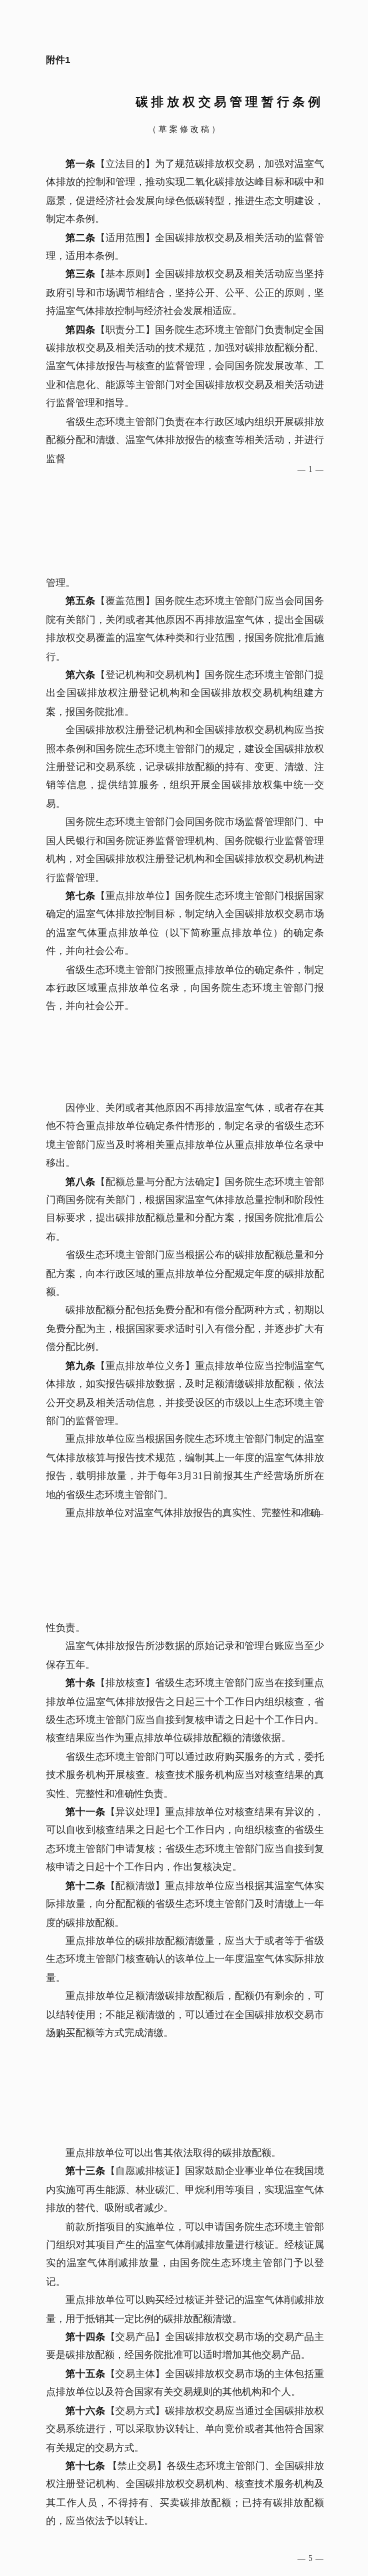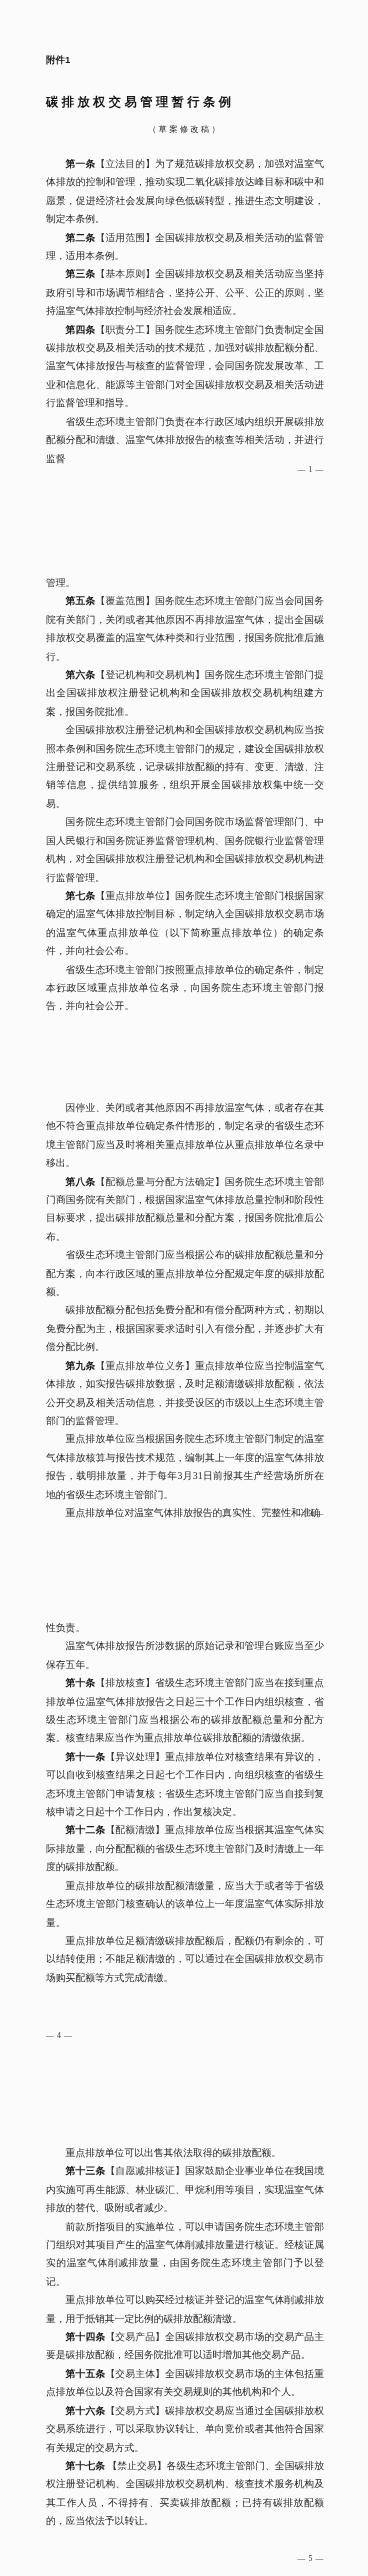--- a/index.html
+++ b/index.html
@@ -12,21 +12,21 @@
     overflow:hidden;
   }
   .page { position:absolute; left:0; width:300px; background:transparent; }
   .attach {
     position:absolute; left:46px; top:53px;
     font-family:"Liberation Sans","DejaVu Sans",sans-serif;
     font-weight:700; font-size:9.5px; line-height:13.4px; color:#1e1e1e;
   }
   .doc-title {
     position:absolute; left:46px; top:94px; width:278px;
-    text-align:left; font-weight:700; font-size:12.3px; line-height:17px;
+    text-align:right; font-weight:700; font-size:12.3px; line-height:17px;
     letter-spacing:3.4px; color:#171717;
     font-family:"Liberation Sans","DejaVu Sans",sans-serif;
   }
   .doc-subtitle {
     position:absolute; left:46px; top:124px; width:278px;
     text-align:center; font-size:8.4px; line-height:12.3px;
     letter-spacing:2.2px; color:#2b2b2b;
   }
   .body-col {
     position:absolute; left:46px; width:278px;
@@ -85,21 +85,22 @@
     <p class="para"><span class="lead"></span><span class="tag"></span><span class="txt">重点排放单位应当根据国务院生态环境主管部门制定的温室气体排放核算与报告技术规范，编制其上一年度的温室气体排放报告，载明排放量，并于每年3月31日前报其生产经营场所所在地的省级生态环境主管部门。</span></p>
     <p class="para"><span class="lead"></span><span class="tag"></span><span class="txt">重点排放单位对温室气体排放报告的真实性、完整性和准确</span></p>
   </div>
   <div class="footer f-right" style="top:477px;">— 3 —</div>
 </section>
 
 <section class="page" style="top:1545px;height:515px;padding-left:32px;">
   <div class="body-col" style="top:74px;">
     <p class="para cont"><span class="lead"></span><span class="tag"></span><span class="txt">性负责。</span></p>
     <p class="para"><span class="lead"></span><span class="tag"></span><span class="txt">温室气体排放报告所涉数据的原始记录和管理台账应当至少保存五年。</span></p>
-    <p class="para"><span class="lead">第十条</span><span class="tag">【排放核查】</span><span class="txt">省级生态环境主管部门应当在接到重点排放单位温室气体排放报告之日起三十个工作日内组织核查，省级生态环境主管部门应当根据公布的碳排放配额总量和分配方案。核查结果应当作为重点排放单位碳排放配额的清缴依据。</span></p>
+    <p class="para"><span class="lead">第十条</span><span class="tag">【排放核查】</span><span class="txt">省级生态环境主管部门应当在接到重点排放单位温室气体排放报告之日起三十个工作日内组织核查，省级生态环境主管部门应当自接到复核申请之日起十个工作日内。核查结果应当作为重点排放单位碳排放配额的清缴依据。</span></p>
+    <p class="para"><span class="lead"></span><span class="tag"></span><span class="txt">省级生态环境主管部门可以通过政府购买服务的方式，委托技术服务机构开展核查。核查技术服务机构应当对核查结果的真实性、完整性和准确性负责。</span></p>
     <p class="para"><span class="lead">第十一条</span><span class="tag">【异议处理】</span><span class="txt">重点排放单位对核查结果有异议的，可以自收到核查结果之日起七个工作日内，向组织核查的省级生态环境主管部门申请复核；省级生态环境主管部门应当自接到复核申请之日起十个工作日内，作出复核决定。</span></p>
     <p class="para"><span class="lead">第十二条</span><span class="tag">【配额清缴】</span><span class="txt">重点排放单位应当根据其温室气体实际排放量，向分配配额的省级生态环境主管部门及时清缴上一年度的碳排放配额。</span></p>
     <p class="para"><span class="lead"></span><span class="tag"></span><span class="txt">重点排放单位的碳排放配额清缴量，应当大于或者等于省级生态环境主管部门核查确认的该单位上一年度温室气体实际排放量。</span></p>
     <p class="para"><span class="lead"></span><span class="tag"></span><span class="txt">重点排放单位足额清缴碳排放配额后，配额仍有剩余的，可以结转使用；不能足额清缴的，可以通过在全国碳排放权交易市场购买配额等方式完成清缴。</span></p>
   </div>
   <div class="footer f-left" style="top:485px;">— 4 —</div>
 </section>
 
 <section class="page" style="top:2061px;height:515px;">
   <div class="body-col" style="top:83px;">

